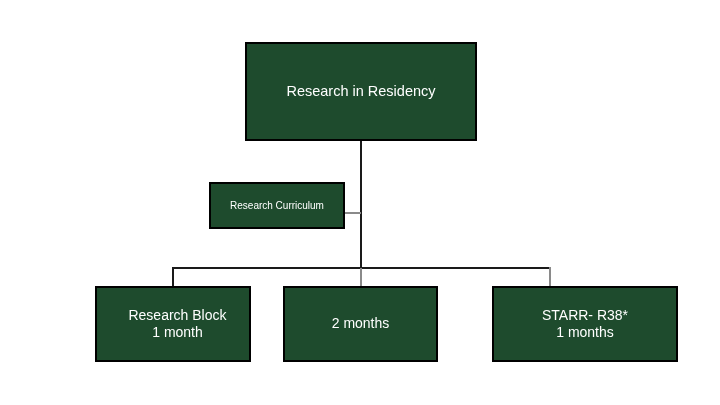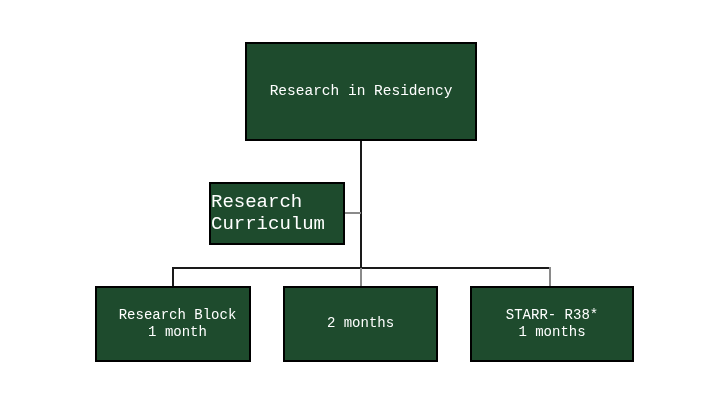--- a/index.html
+++ b/index.html
@@ -18,39 +18,38 @@
   .node {
     position: absolute;
     background: var(--box-fill, #1e4b2d);
     border: 2px solid var(--box-border, #000000);
     color: var(--box-text, #ffffff);
     box-sizing: border-box;
     display: flex;
     flex-direction: column;
     align-items: center;
     justify-content: center;
-    text-align: left;
+    text-align: right;
     line-height: 1.25;
-    font-family: Liberation Mono, monospace;
   }
   .node-root {
     left: 245px; top: 42px; width: 232px; height: 99px;
     font-size: 14.5px;
   }
   .node-curriculum {
-    left: 209px; top: 182px; width: 136px; height: 63px;
-    font-size: 19px;
+    left: 209px; top: 182px; width: 136px; height: 47px;
+    font-size: 10px;
     line-height: 1.15;
   }
   .node-curriculum .sub-label { margin-top: 5px; }
   .node-child { top: 286px; height: 76px; font-size: 14px; }
   .node-child .sub-label { }
   .node-child-0 { left: 95px;  width: 156px; padding-left: 9px; }
   .node-child-1 { left: 283px; width: 155px; }
-  .node-child-2 { left: 470px; width: 164px; }
+  .node-child-2 { left: 492px; width: 186px; }
 
   .line { position: absolute; }
   .line-black { background: var(--line-black, #1a1a1a); }
   .line-gray  { background: var(--line-gray,  #8a8a8a); }
 
   .line-root-drop   { left: 360px; top: 141px; width: 2px;   height: 127px; }
   .line-rail        { left: 172px; top: 267px; width: 379px; height: 1.5px; }
   .line-stub-curric { left: 345px; top: 212px; width: 16px;  height: 2px;   }
   .line-drop-left   { left: 172px; top: 267px; width: 1.5px; height: 19px;  }
   .line-drop-mid    { left: 360px; top: 268px; width: 2px;   height: 18px;  }

